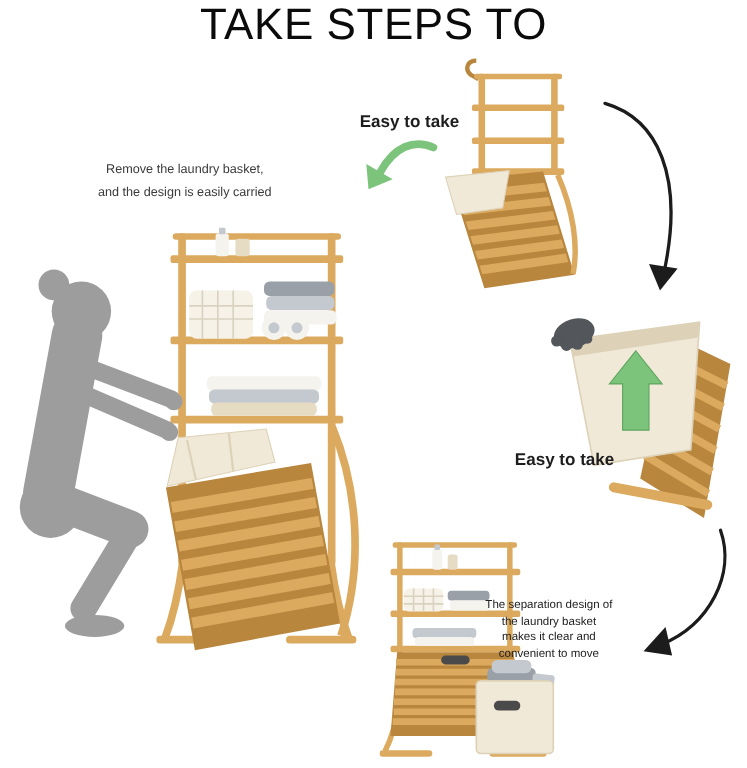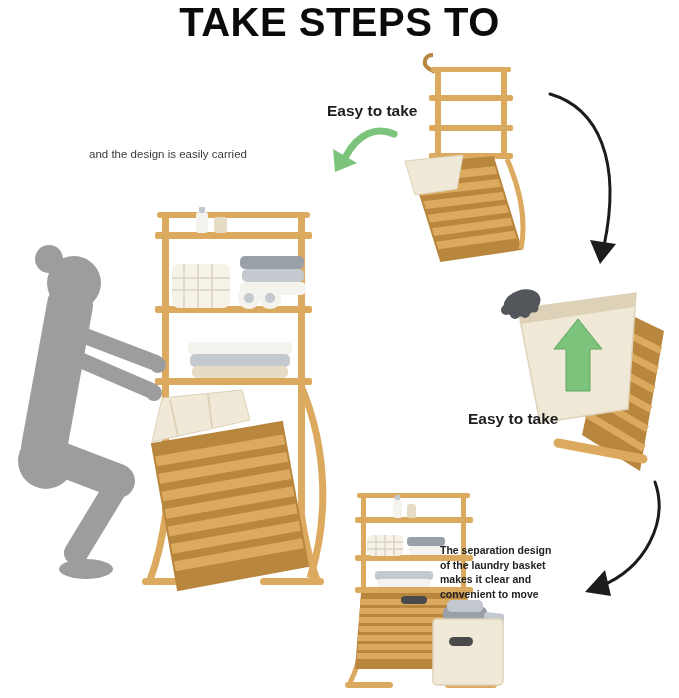--- a/index.html
+++ b/index.html
@@ -1,42 +1,43 @@
 <!DOCTYPE html>
 <html style="--background: #ffffff; --bamboo: #dcaa5f; --bamboo_dark: #b9863e; --fabric: #f1e9d7; --fabric_shade: #ddd2b8; --silhouette: #9d9d9d; --green: #7cc47c; --arrow: #1c1c1c; --towel_white: #f5f3ee; --towel_gray: #c3c9ce; --towel_dark: #99a0a8; --towel_tan: #e6dcc4; --hand: #53565a; --slot: #4a4a4a; --basket_white: #f6f2e8; --basket_lines: #d9d2c0;"><head>
 <meta charset="utf-8">
 <style>
   *{margin:0;padding:0;box-sizing:border-box}
   html,body{background:#fff}
   body{font-family:"Liberation Sans",sans-serif}
   .canvas{position:relative;width:679px;height:698px;margin:0 auto;background:var(--background,#fff);overflow:hidden}
   .abs{position:absolute}
-  .title{top:0;left:0;width:100%;text-align:center;font-size:40px;line-height:44px;font-weight:700;letter-spacing:.5px;color:#0b0b0b}
+  .title{top:0;left:0;width:100%;text-align:center;font-size:40px;line-height:44px;font-weight:400;letter-spacing:.5px;color:#0b0b0b}
   .note{color:#3a3a3a;font-size:11.5px;line-height:21px;text-align:center;font-weight:500}
   .caption{font-size:15.5px;font-weight:700;color:#1d1d1d}
-  .smallnote{font-size:10.5px;line-height:14.5px;text-align:left;color:#222;font-weight:700}
+  .smallnote{font-size:10.5px;line-height:14.5px;text-align:center;color:#222;font-weight:400}
   
   .f-bam{fill:var(--bamboo)} .f-bamd{fill:var(--bamboo_dark)}
   .s-bam{stroke:var(--bamboo);fill:none} .s-bamd{stroke:var(--bamboo_dark);fill:none}
   .f-fab{fill:var(--fabric)} .f-fabd{fill:var(--fabric_shade)}
   .f-sil{fill:var(--silhouette)} .s-sil{stroke:var(--silhouette);fill:none}
   .f-grn{fill:var(--green)} .s-grn{stroke:var(--green);fill:none}
   .f-arw{fill:var(--arrow)} .s-arw{stroke:var(--arrow);fill:none}
   .f-tw{fill:var(--towel_white)} .f-tg{fill:var(--towel_gray)} .f-td{fill:var(--towel_dark)} .f-tan{fill:var(--towel_tan)}
   .f-hand{fill:var(--hand)} .f-slot{fill:var(--slot)}
   .f-wov{fill:var(--basket_white)} .s-wovl{stroke:var(--basket_lines);stroke-width:1.5;fill:none}
 </style>
 </head>
 <body>
 
 <div class="canvas">
 
   <div class="abs title">TAKE STEPS TO</div>
 
   <div class="abs note" style="left:83px;top:144px;width:170px">
+    <div>Remove the laundry basket,</div>
     <div>and the design is easily carried</div>
   </div>
 
   <svg class="abs" style="left:142px;top:206px" width="185" height="390" viewBox="0 0 185 390">
     <g>
       <rect class="f-bam" x="20" y="6" width="7" height="302" rx="3"></rect>
       <rect class="f-bam" x="156" y="6" width="7" height="302" rx="3"></rect>
       <rect class="f-bam" x="15" y="6" width="153" height="6" rx="3"></rect>
       <path class="s-bam" d="M24,306 C20,336 14,358 8,374" stroke-width="7"></path>
       <path class="s-bam" d="M159,306 C163,336 169,358 175,374" stroke-width="7"></path>

